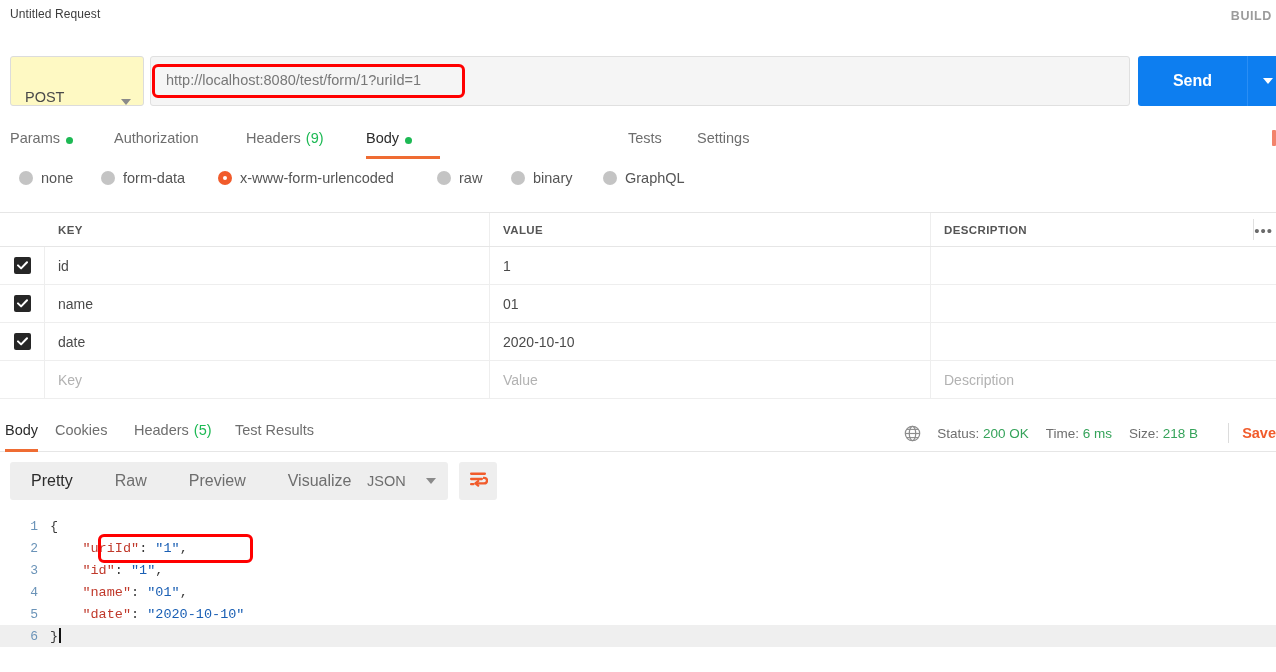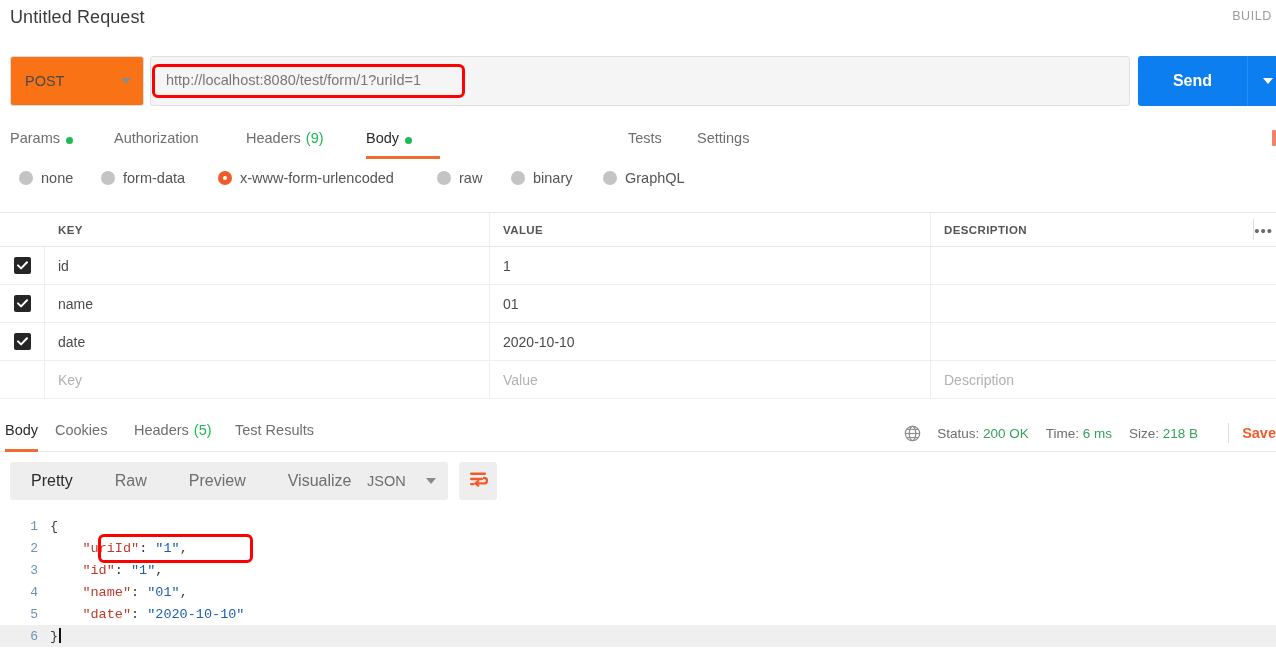--- a/index.html
+++ b/index.html
@@ -12,33 +12,33 @@
     overflow: hidden;
   }
   .app { position: relative; width: 1276px; height: 672px; overflow: hidden; }
 
   
   .title-row {
     position: absolute; left: 0; top: 0; width: 1276px; height: 42px;
   }
   .req-title {
     position: absolute; left: 10px; top: 7px;
-    font-size: 18px; color: #3c3c3c; letter-spacing: .1px;
+    font-size: 12px; color: #3c3c3c; letter-spacing: .1px;
   }
   .build-label {
     position: absolute; right: 4px; top: 9px;
-    font-size: 12.5px; color: #9b9b9b; letter-spacing: .6px; font-weight: 400;
+    font-size: 12.5px; color: #9b9b9b; letter-spacing: .6px; font-weight: 700;
   }
 
   
   .url-bar { position: absolute; left: 0; top: 56px; height: 50px; width: 1276px; }
   .method-box {
     position: absolute; left: 10px; top: 0; width: 134px; height: 50px;
-    background: #f97316; border: 1px solid #dcdcdc; border-radius: 3px;
-    display: flex; align-items: center; justify-content: space-between;
+    background: #fef9c3; border: 1px solid #dcdcdc; border-radius: 3px;
+    display: flex; align-items: flex-end; justify-content: space-between;
     padding: 0 12px 0 14px;
   }
   .method-label { font-size: 14.5px; color: #4a4a4a; }
   .caret-down {
     width: 0; height: 0; border-left: 5px solid transparent;
     border-right: 5px solid transparent; border-top: 6px solid #8a8a8a;
   }
   .url-input-wrap {
     position: absolute; left: 150px; top: 0; width: 980px; height: 50px;
     background: #f5f5f5; border: 1px solid #e0e0e0; border-radius: 3px;

